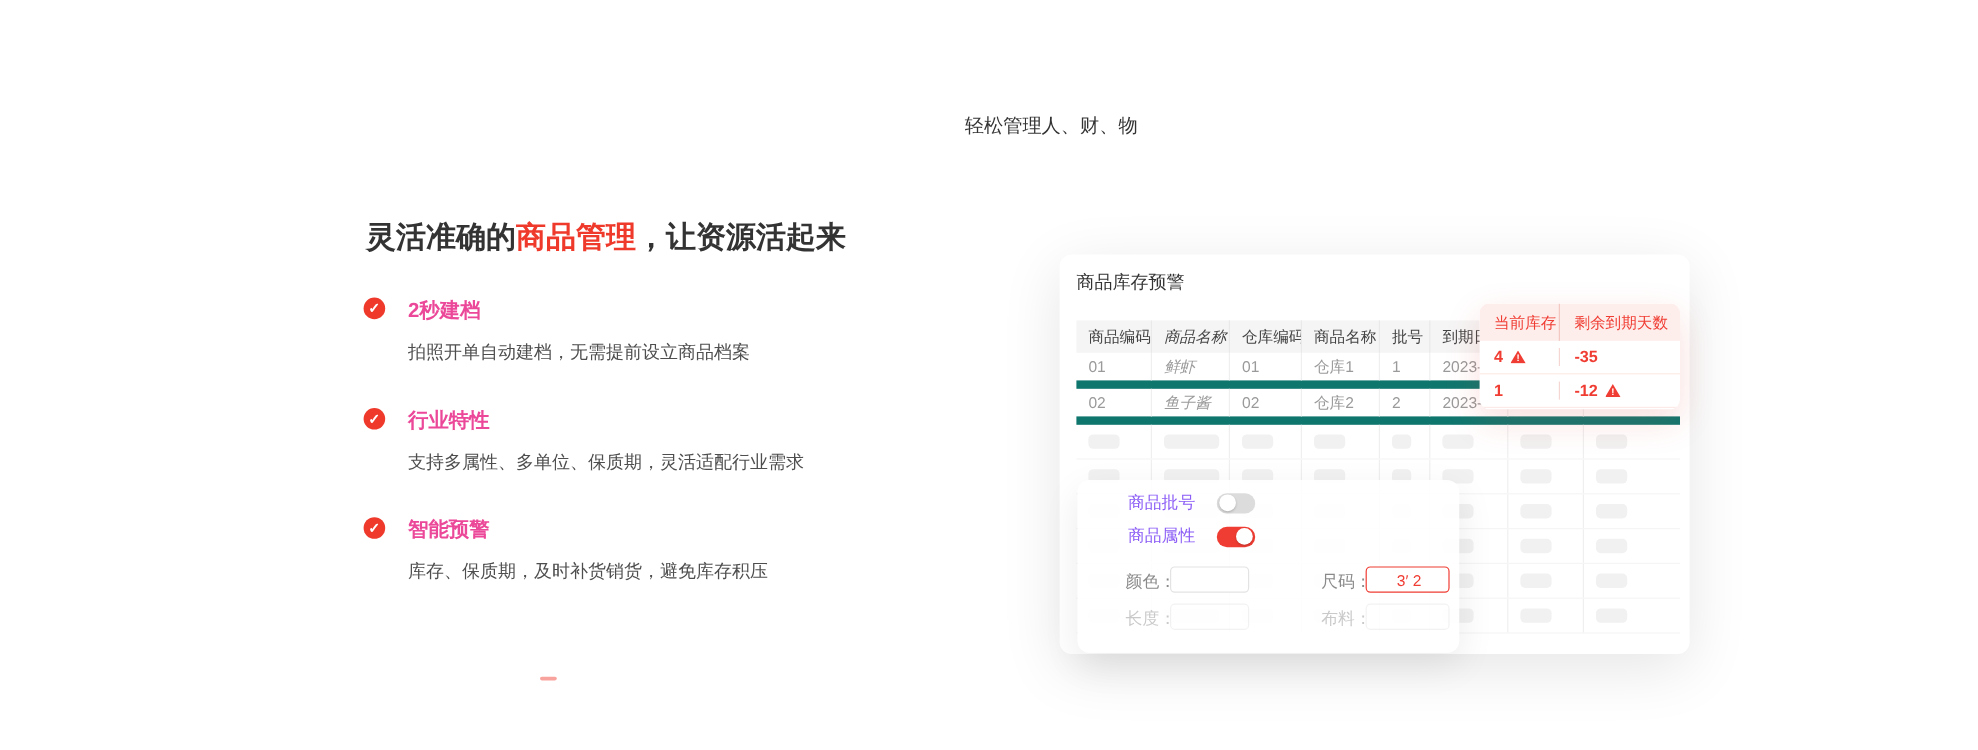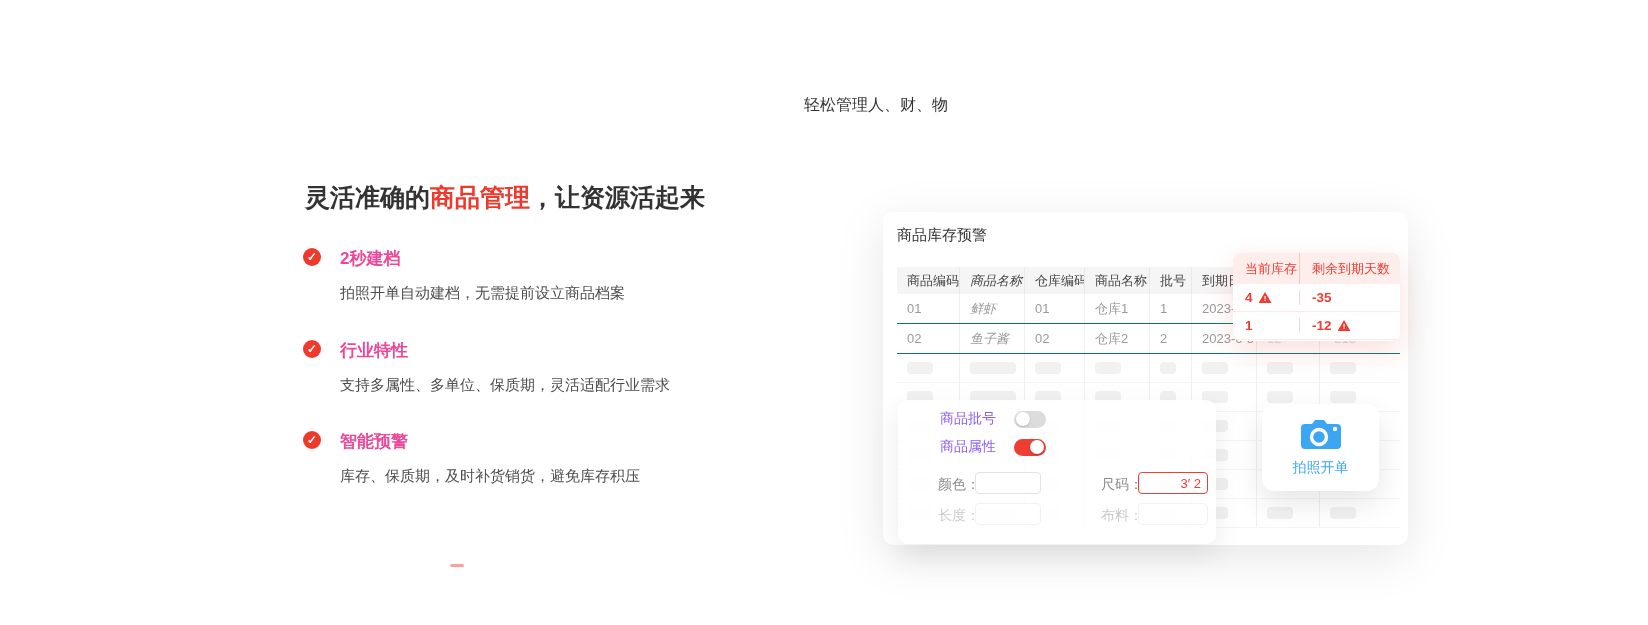--- a/index.html
+++ b/index.html
@@ -26,21 +26,21 @@
           border-radius:10px; box-shadow:0 12px 50px rgba(0,0,0,0.10); }
   .card-title { position:absolute; left:14px; top:14px; font-size:15px; color:#333; }
 
   .tbl { position:absolute; left:14px; top:55px; width:503px; }
   .trow { display:flex; }
   .c { border-right:1px solid #efefef; padding-left:10px; display:flex; align-items:center; overflow:hidden; white-space:nowrap; }
   .c:last-child { border-right:none; }
   .w1{width:63px;} .w2{width:65px;font-style:italic;} .w3{width:60px;} .w4{width:65px;} .w5{width:42px;} .w6{width:65px;} .w7{width:63px;} .w8{width:80px;}
   .thead { height:27px; background:#f5f5f5;justify-content:flex-end; }
   .thead .c { font-size:13px; color:#444; border-right:1px solid #e9e9e9; }
-  .tdata { height:30px; border-bottom:1px solid #0f766e; }
+  .tdata { height:30px; border-bottom:7px solid #0f766e; }
   .tdata .c { font-size:13px; color:#9a9a9a; }
   .tdata .ghost { color:#dcdcdc; }
   .tskel { height:29px; border-bottom:1px solid #f5f5f5; }
   .tskel i { display:block; height:12px; border-radius:4px; background:#f1f1f1; }
   .p26{width:26px;} .p46{width:46px;} .p16{width:16px;}
 
   
   .alert { position:absolute; left:1233px; top:253px; width:167px; height:88px; background:#fff; border-radius:8px;
            box-shadow:0 10px 28px rgba(222,80,66,0.18); overflow:hidden; z-index:5; }
   .al-head { display:flex; height:31px; background:#fdedeb;text-align:right; }
@@ -66,21 +66,21 @@
                   box-shadow:0 1px 2px rgba(0,0,0,0.2); }
   .toggle.on { background:#f03d33; }
   .toggle.on .knob { left:auto; right:2px; }
   .fld-row { position:absolute; left:0; width:318px; }
   .fr-1 { top:72px; } .fr-2 { top:103px; opacity:0.45; }
   .fld-label { position:absolute; font-size:14px; color:#8a8a8a; top:4px; }
   .fl-a { left:40px; } .fl-b { left:203px; }
   .fld-input { position:absolute; top:0; height:22px; width:66px; border:1px solid #e3e3e3; border-radius:4px;
                background:#fff; font-size:13px; color:#333; padding:0 6px; font-family:"Liberation Sans",sans-serif; }
   .in-a { left:77px; } .in-b { left:240px; width:70px; }
-  .fld-input.hot { border-color:#f03d33; color:#f03d33; text-align:right;padding-left:25px; }
+  .fld-input.hot { border-color:#f03d33; color:#f03d33; text-align:left;padding-left:25px; }
 
   
   .camcard { position:absolute; left:1262px; top:404px; width:117px; height:87px; background:#fff; border-radius:12px;
              box-shadow:0 12px 30px rgba(0,0,0,0.10); z-index:6; display:flex; flex-direction:column; align-items:center; }
   .camcard svg { margin-top:13px; }
   .cam-label { margin-top:6px; font-size:14px; color:#3ba6f3; }
 
   .dash { position:absolute; left:450px; top:564px; width:14px; height:3px; border-radius:2px; background:rgba(243,87,77,0.55); }
 </style>
 </head>
@@ -351,24 +351,16 @@
       <input class="fld-input in-b hot" value="3′ 2" style="">
     </div>
     <div class="fld-row fr-2">
       <span class="fld-label fl-a">长度：</span>
       <input class="fld-input in-a" style="">
       <span class="fld-label fl-b">布料：</span>
       <input class="fld-input in-b" style="">
     </div>
   </div>
 
-  <div class="camcard">
-    <svg width="46" height="36" viewBox="0 0 46 36">
-      <path d="M7 7 h7 l3-4 h9 l3 4 h10 a4 4 0 0 1 4 4 v17 a4 4 0 0 1 -4 4 H7 a4 4 0 0 1 -4-4 V11 a4 4 0 0 1 4-4 z" fill="#3ba6f3"></path>
-      <circle cx="21" cy="20" r="7.5" fill="none" stroke="#ffffff" stroke-width="3.4"></circle>
-      <circle cx="37" cy="12" r="2.2" fill="#ffffff"></circle>
-    </svg>
-    <div class="cam-label">拍照开单</div>
-  </div>
 
   <div class="dash"></div>
 
 </div>
 
 </body></html>

